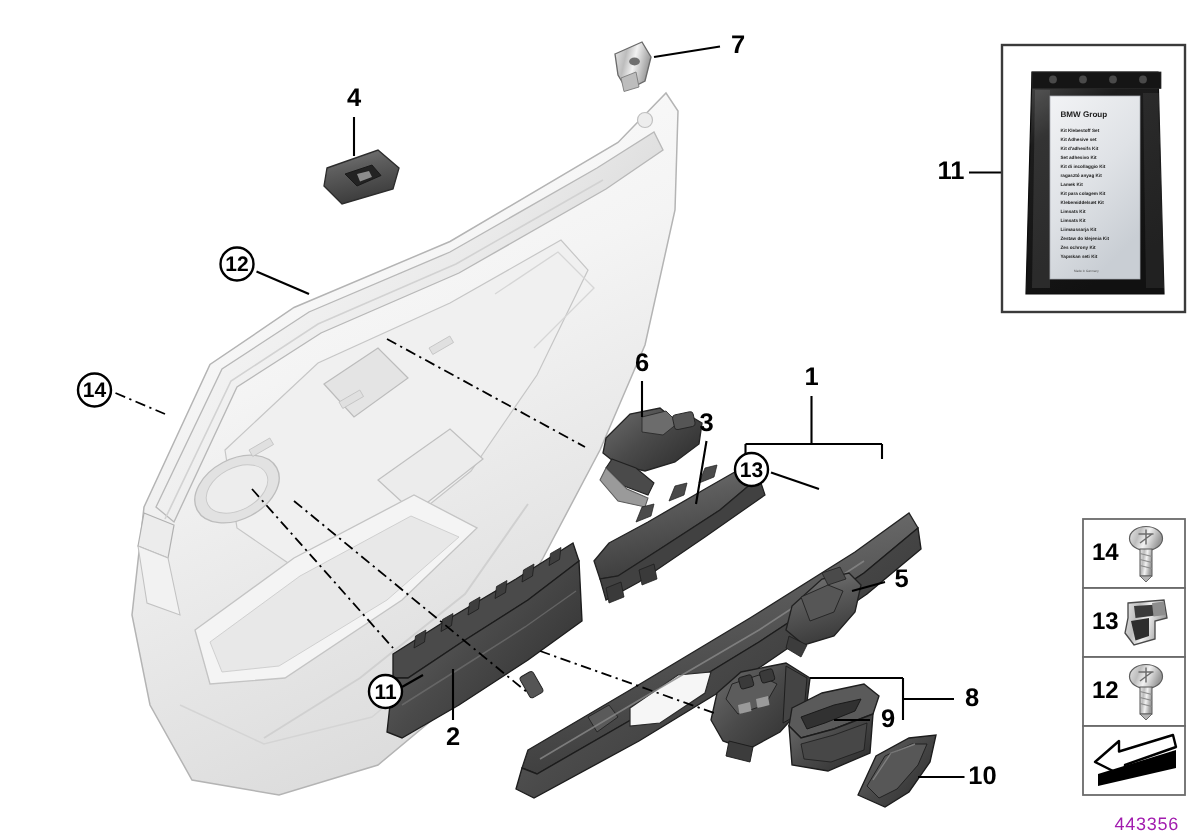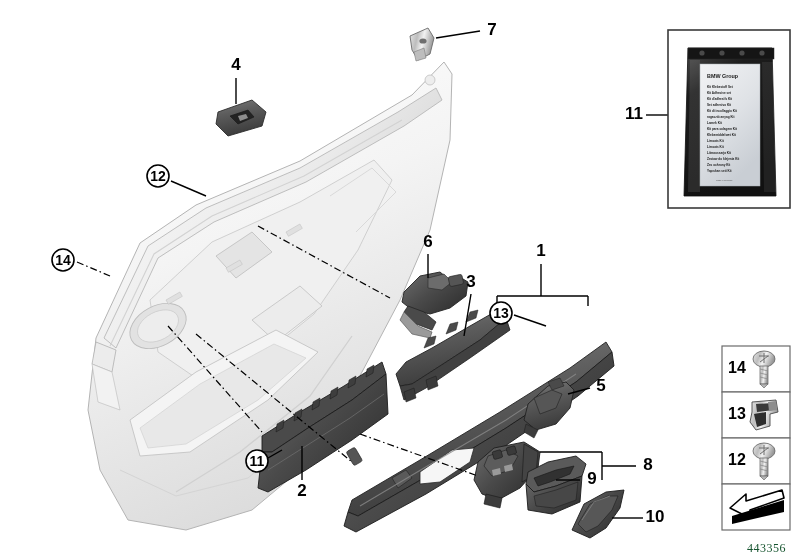--- a/index.html
+++ b/index.html
@@ -45,23 +45,23 @@
     font-family: "Liberation Sans", sans-serif;
     font-weight: bold;
     font-size: 16px;
     fill: #000;
     dominant-baseline: middle;
   }
   .diagram-id {
     position: absolute;
     right: 14px;
     bottom: 4px;
-    font-family: Liberation Serif, serif;
+    font-family: Liberation Sans, sans-serif;
     font-size: 12px;
-    color: #14532d;
+    color: #a21caf;
     letter-spacing: 0.5px;
   }
   .leader { stroke: #000; stroke-width: 1.4; fill: none; }
   .leader-dash { stroke: #000; stroke-width: 1.2; fill: none;
                  stroke-dasharray: 7 3 1.5 3; }
   .circ { fill: #fff; stroke: #000; stroke-width: 1.6; }
   .bagbox { fill: #fff; stroke: #3a3a3a; stroke-width: 1.6; }
   .legendbox { fill: #fff; stroke: #6b6b6b; stroke-width: 1.2; }
   .bagtext {
     font-family: "Liberation Sans", sans-serif;

